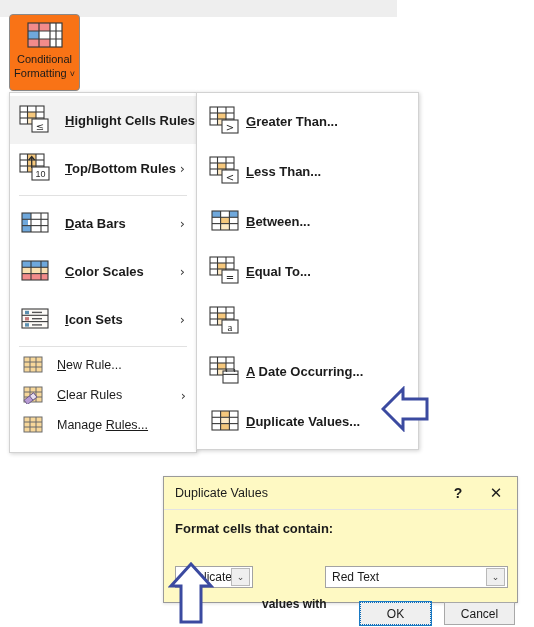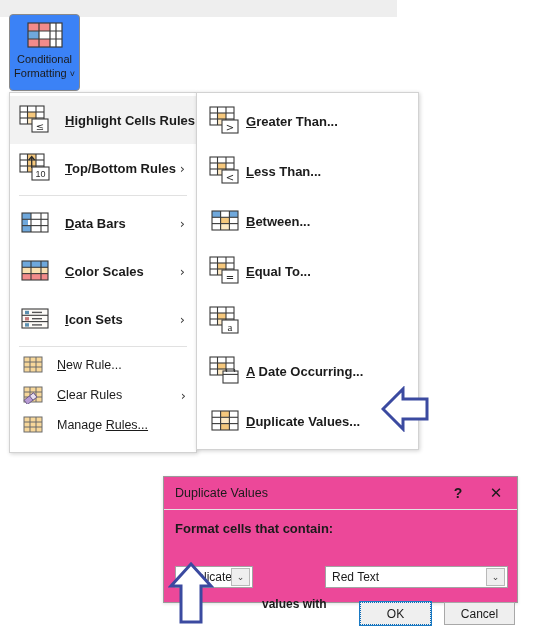--- a/index.html
+++ b/index.html
@@ -23,21 +23,21 @@
     left: 0; top: 0;
     width: 397px; height: 17px;
     background: #eeeeee;
   }
 
   
   #cf-button {
     position: absolute;
     left: 9px; top: 14px;
     width: 71px; height: 77px;
-    background: #3b82f6;
+    background: #f97316;
     border: 1px solid #8a8a8a;
     border-radius: 4px;
     box-sizing: border-box;
     display: flex;
     flex-direction: column;
     align-items: center;
     padding-top: 7px;
   }
   #cf-button .cf-caption {
     font-size: 11px;
@@ -142,21 +142,21 @@
   }
   #menu-submenu .menu-item .mi-label {
     margin-left: 5px;
   }
 
   
   #dialog {
     position: absolute;
     left: 163px; top: 476px;
     width: 355px; height: 127px;
-    background: #ec4899;
+    background: #fef9c3;
     border: 1px solid #9a9a9a;
     box-sizing: border-box;
     box-shadow: 0 1px 3px rgba(0,0,0,0.12);
   }
   #dialog-titlebar {
     height: 33px;
     border-bottom: 1px solid #e3e3e3;
     display: flex;
     align-items: center;
     box-sizing: border-box;

